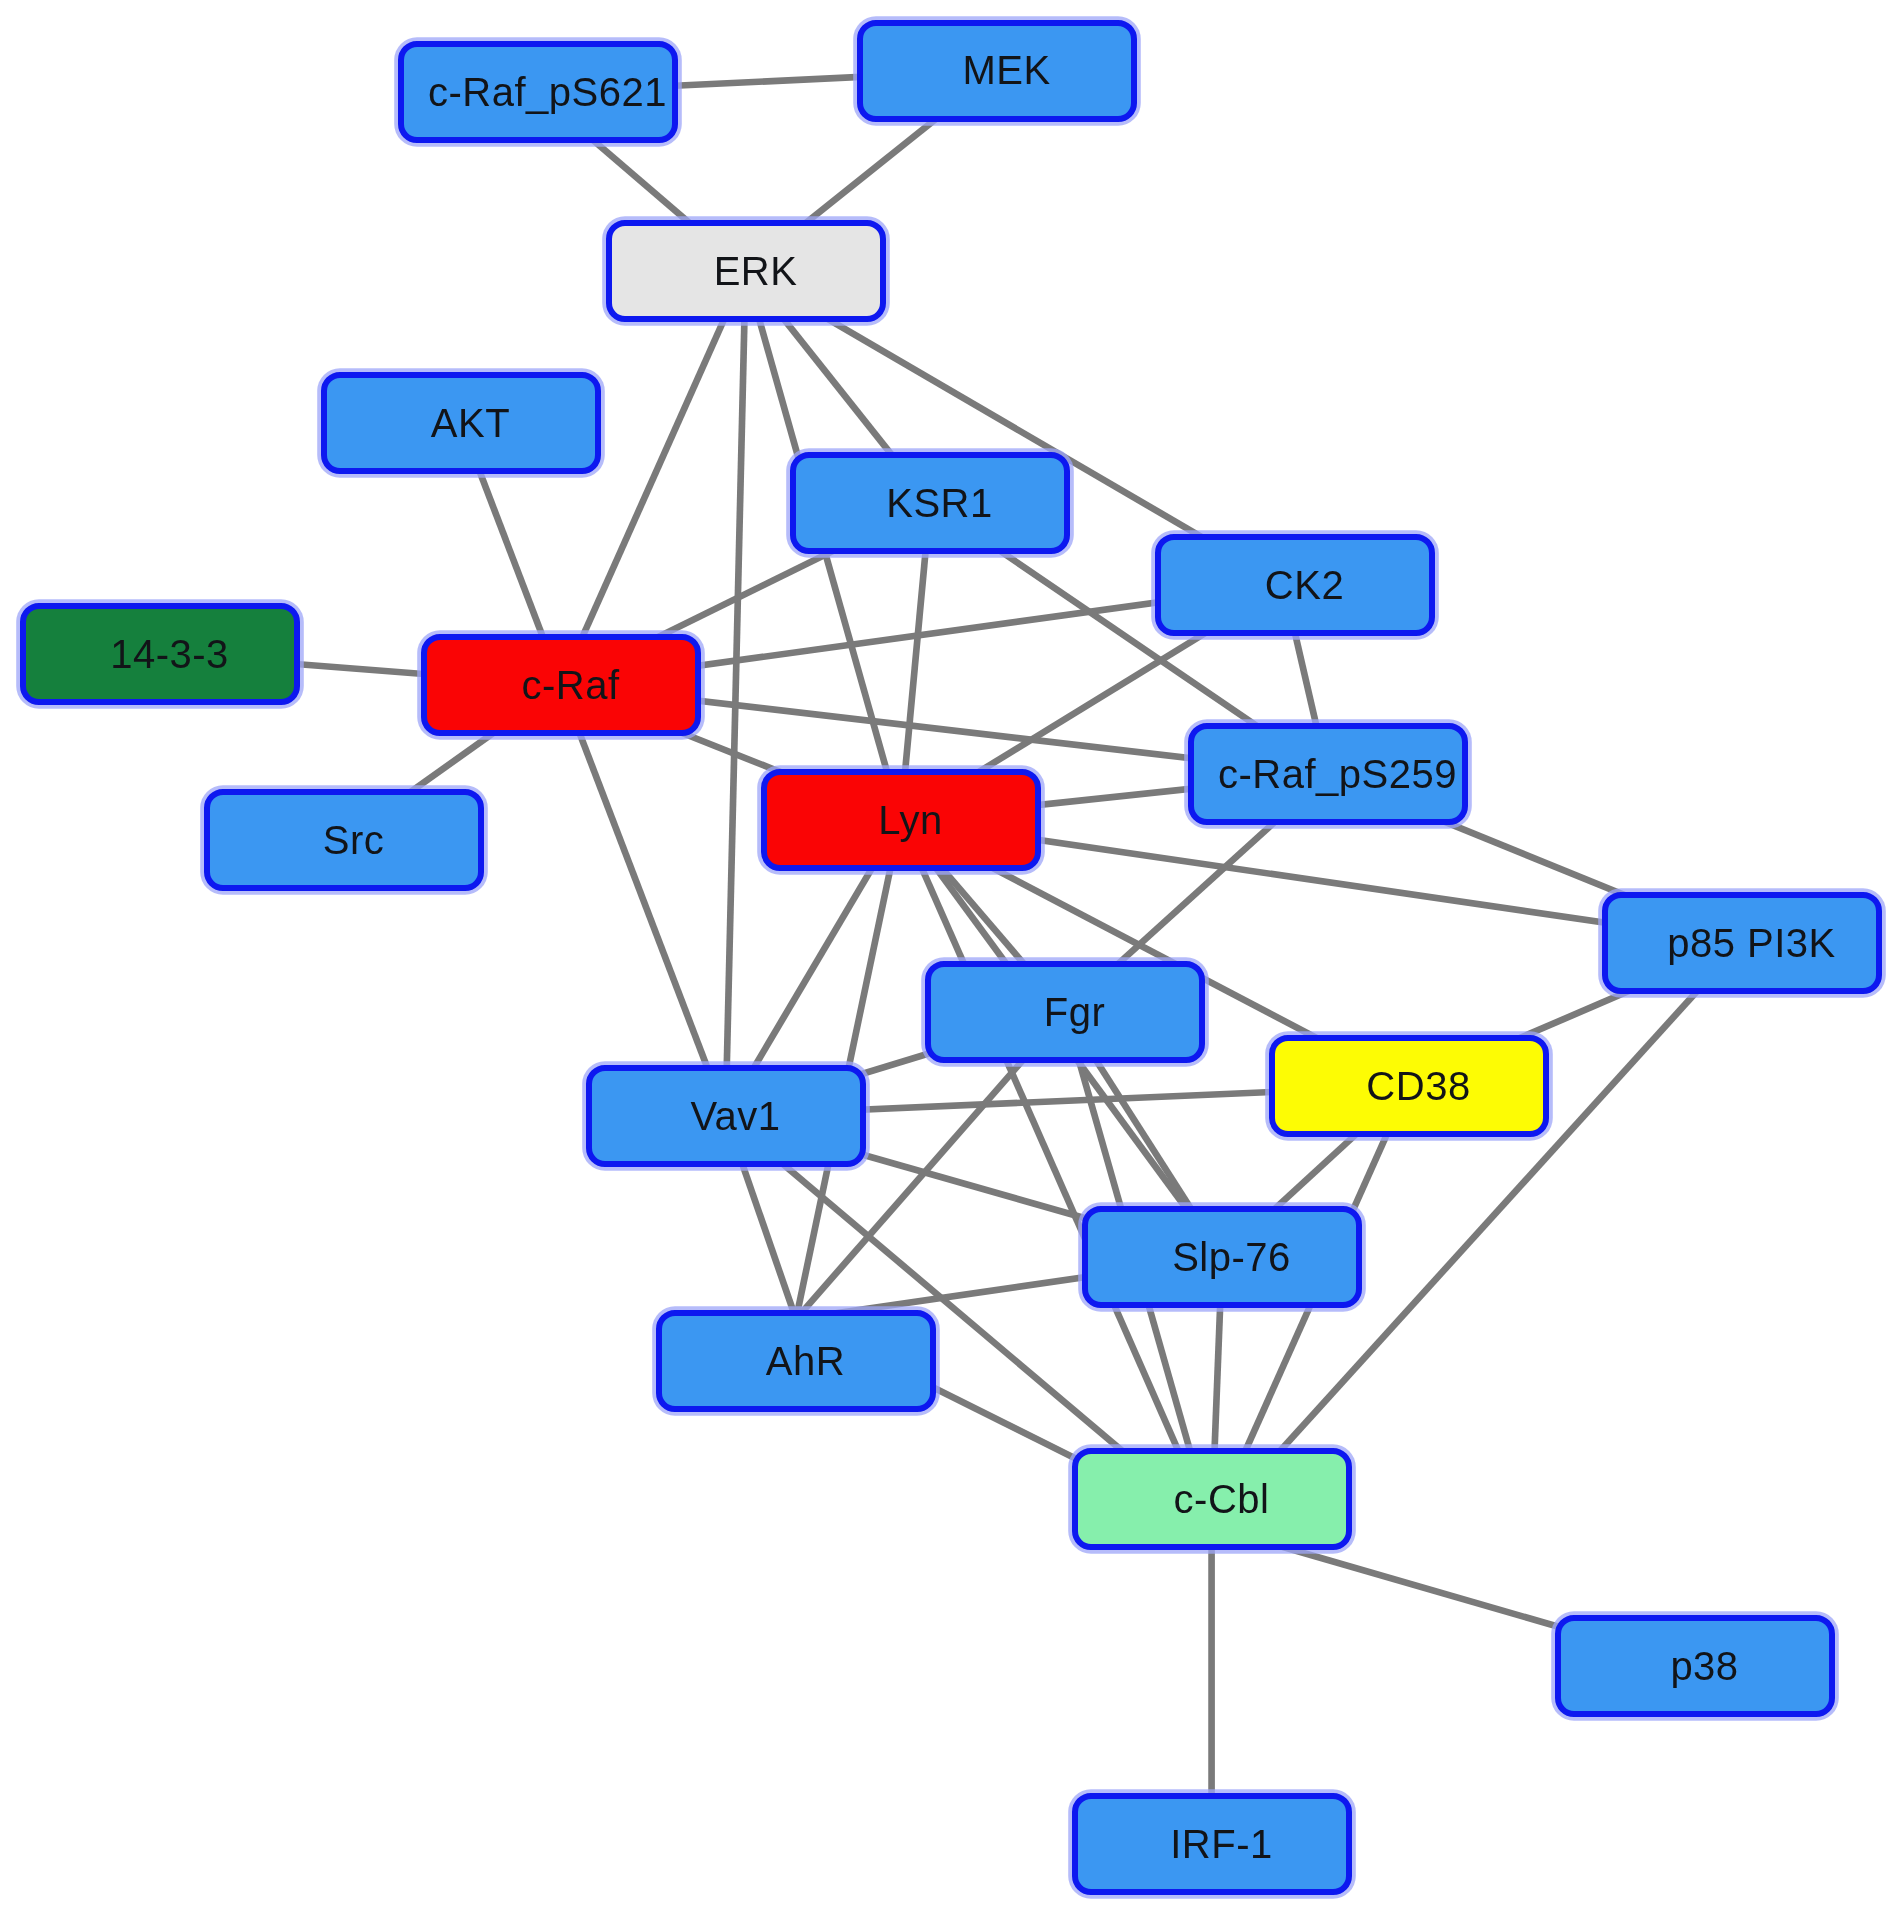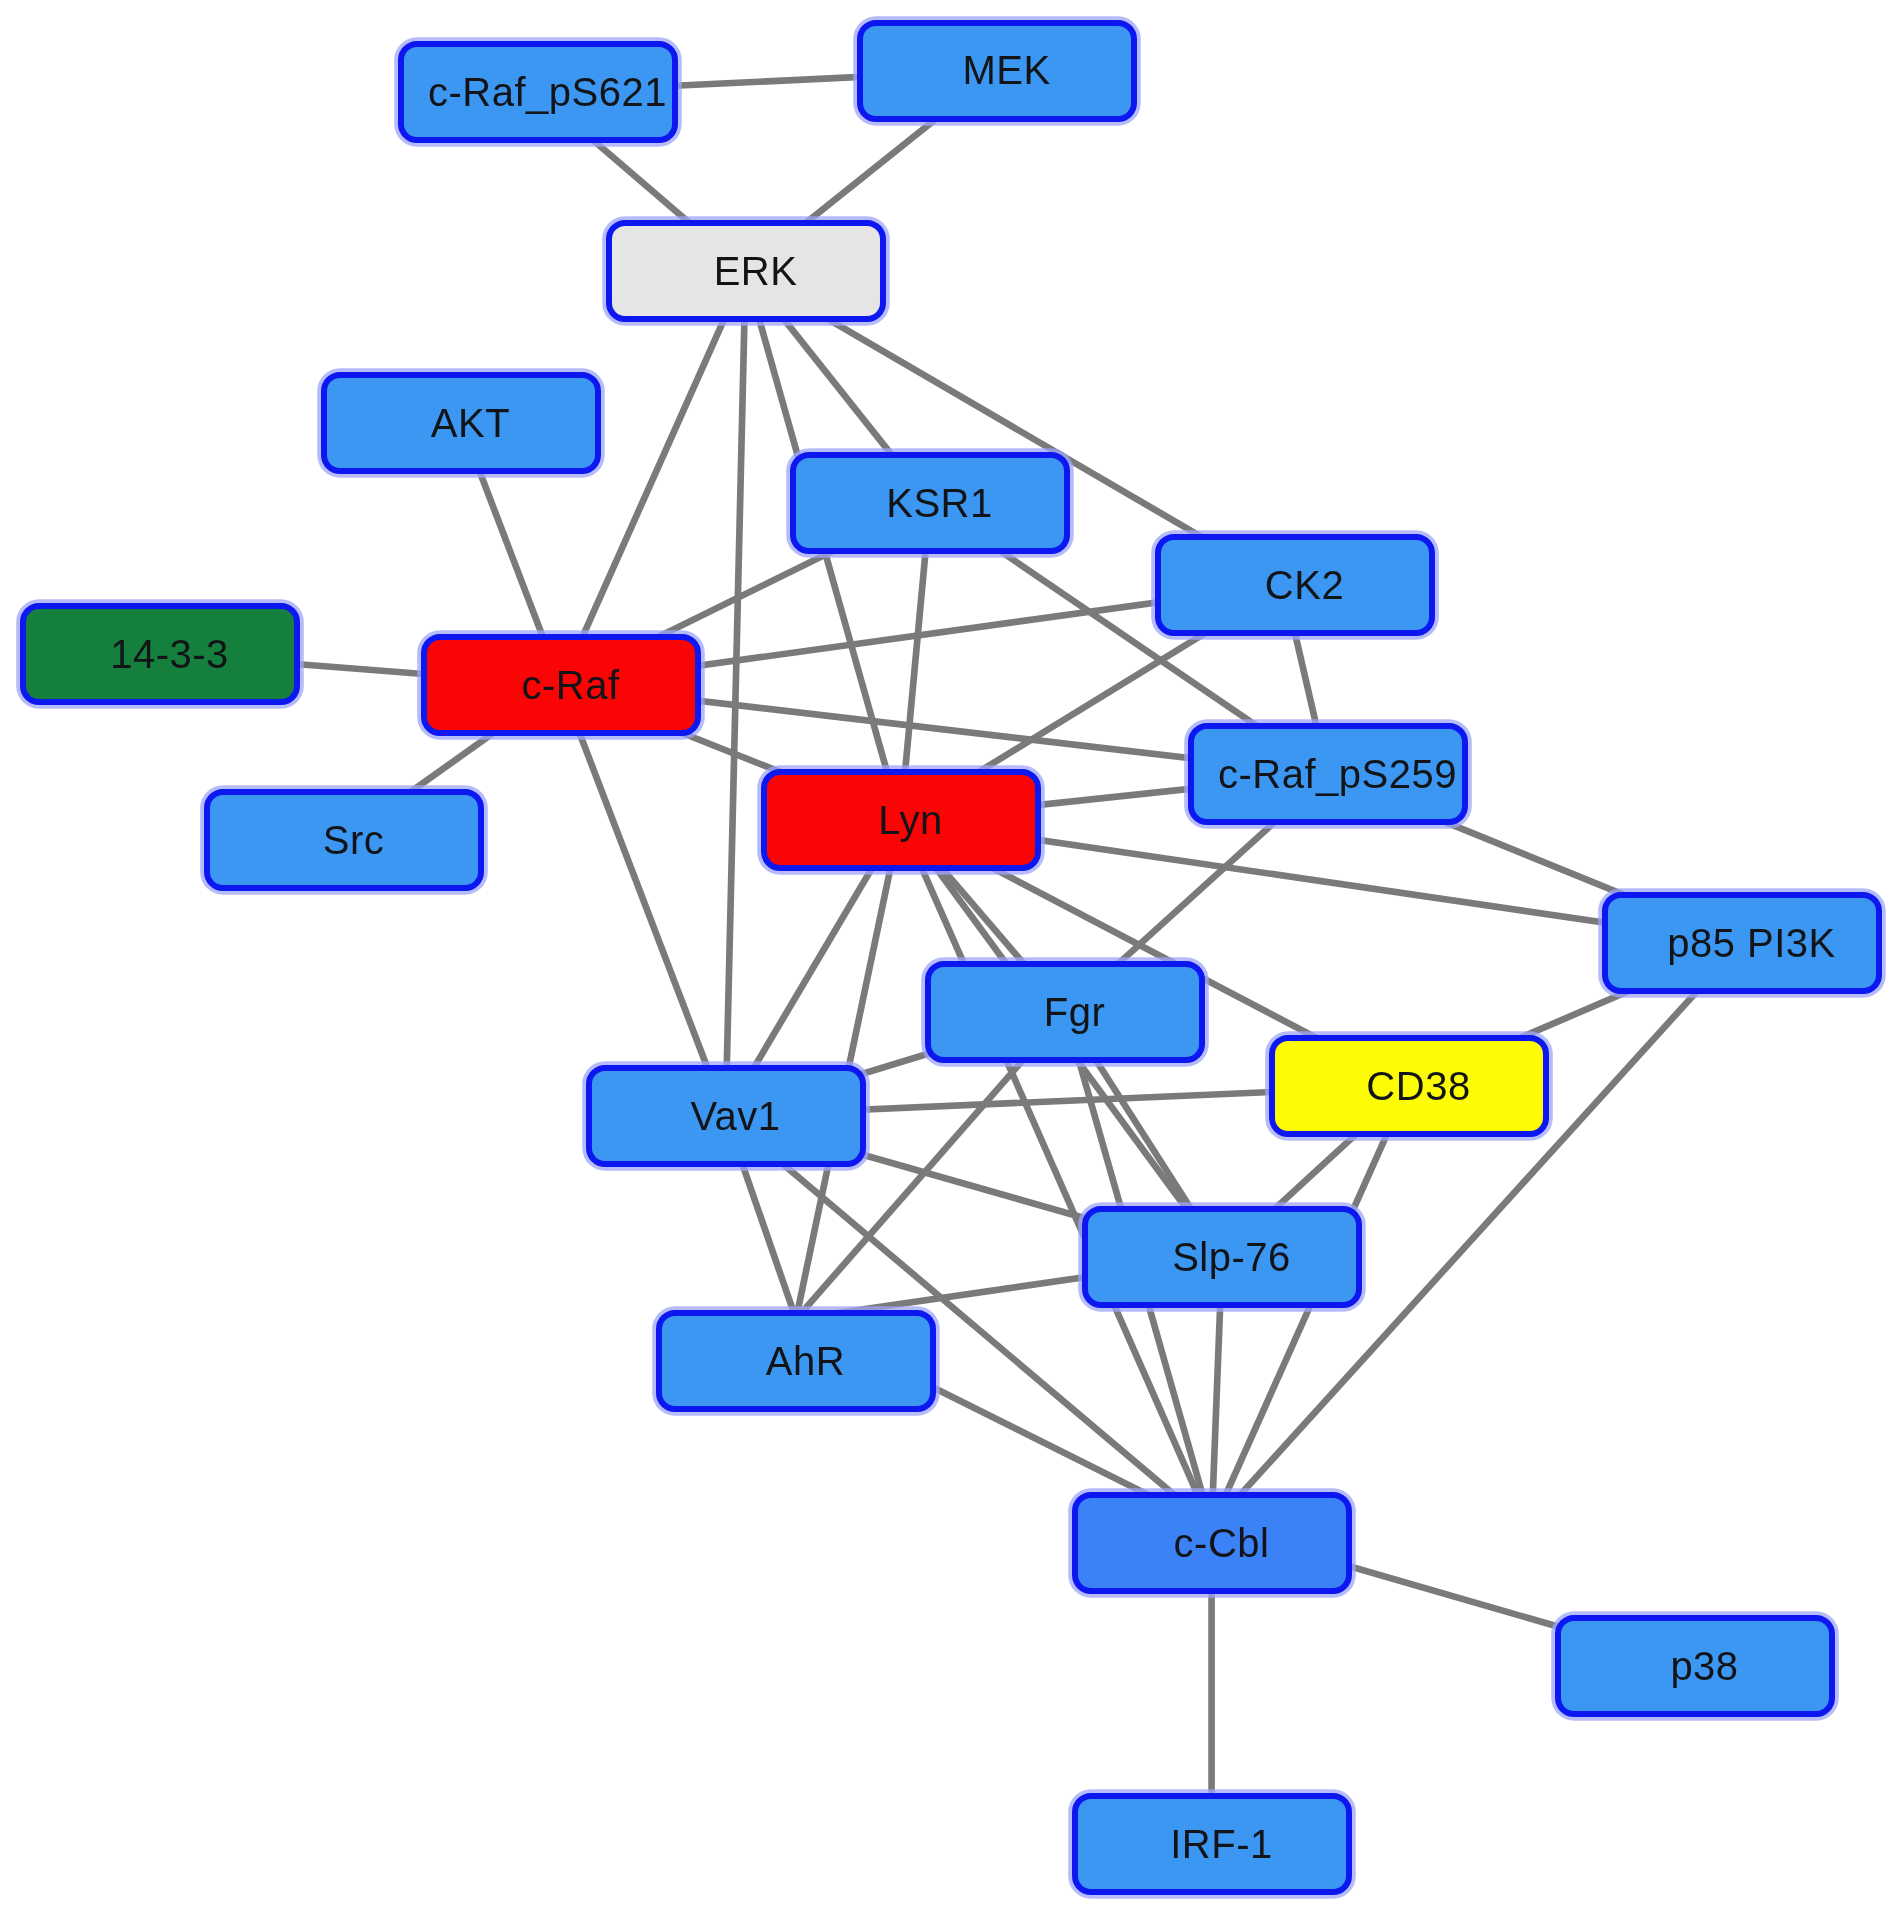--- a/index.html
+++ b/index.html
@@ -147,21 +147,21 @@
       </div>
       <div class="node" style="left: 586px; top: 1065px; background: rgb(59, 151, 242); border-color: rgb(13, 24, 240);">
         <span>Vav1</span>
       </div>
       <div class="node" style="left: 1082px; top: 1206px; background: rgb(59, 151, 242); border-color: rgb(13, 24, 240);">
         <span>Slp-76</span>
       </div>
       <div class="node" style="left: 656px; top: 1288px; background: rgb(59, 151, 242); border-color: rgb(13, 24, 240); margin-top: 22px;">
         <span>AhR</span>
       </div>
-      <div class="node" style="left: 1072px; top: 1492px; background: #3b82f6; border-color: rgb(13, 24, 240);">
+      <div class="node" style="left: 1072px; top: 1448px; background: #86efac; border-color: rgb(13, 24, 240);">
         <span>c-Cbl</span>
       </div>
       <div class="node" style="left: 1555px; top: 1615px; background: rgb(59, 151, 242); border-color: rgb(13, 24, 240);">
         <span>p38</span>
       </div>
       <div class="node" style="left: 1072px; top: 1793px; background: rgb(59, 151, 242); border-color: rgb(13, 24, 240);">
         <span>IRF-1</span>
       </div>
     </div>
 </div>

